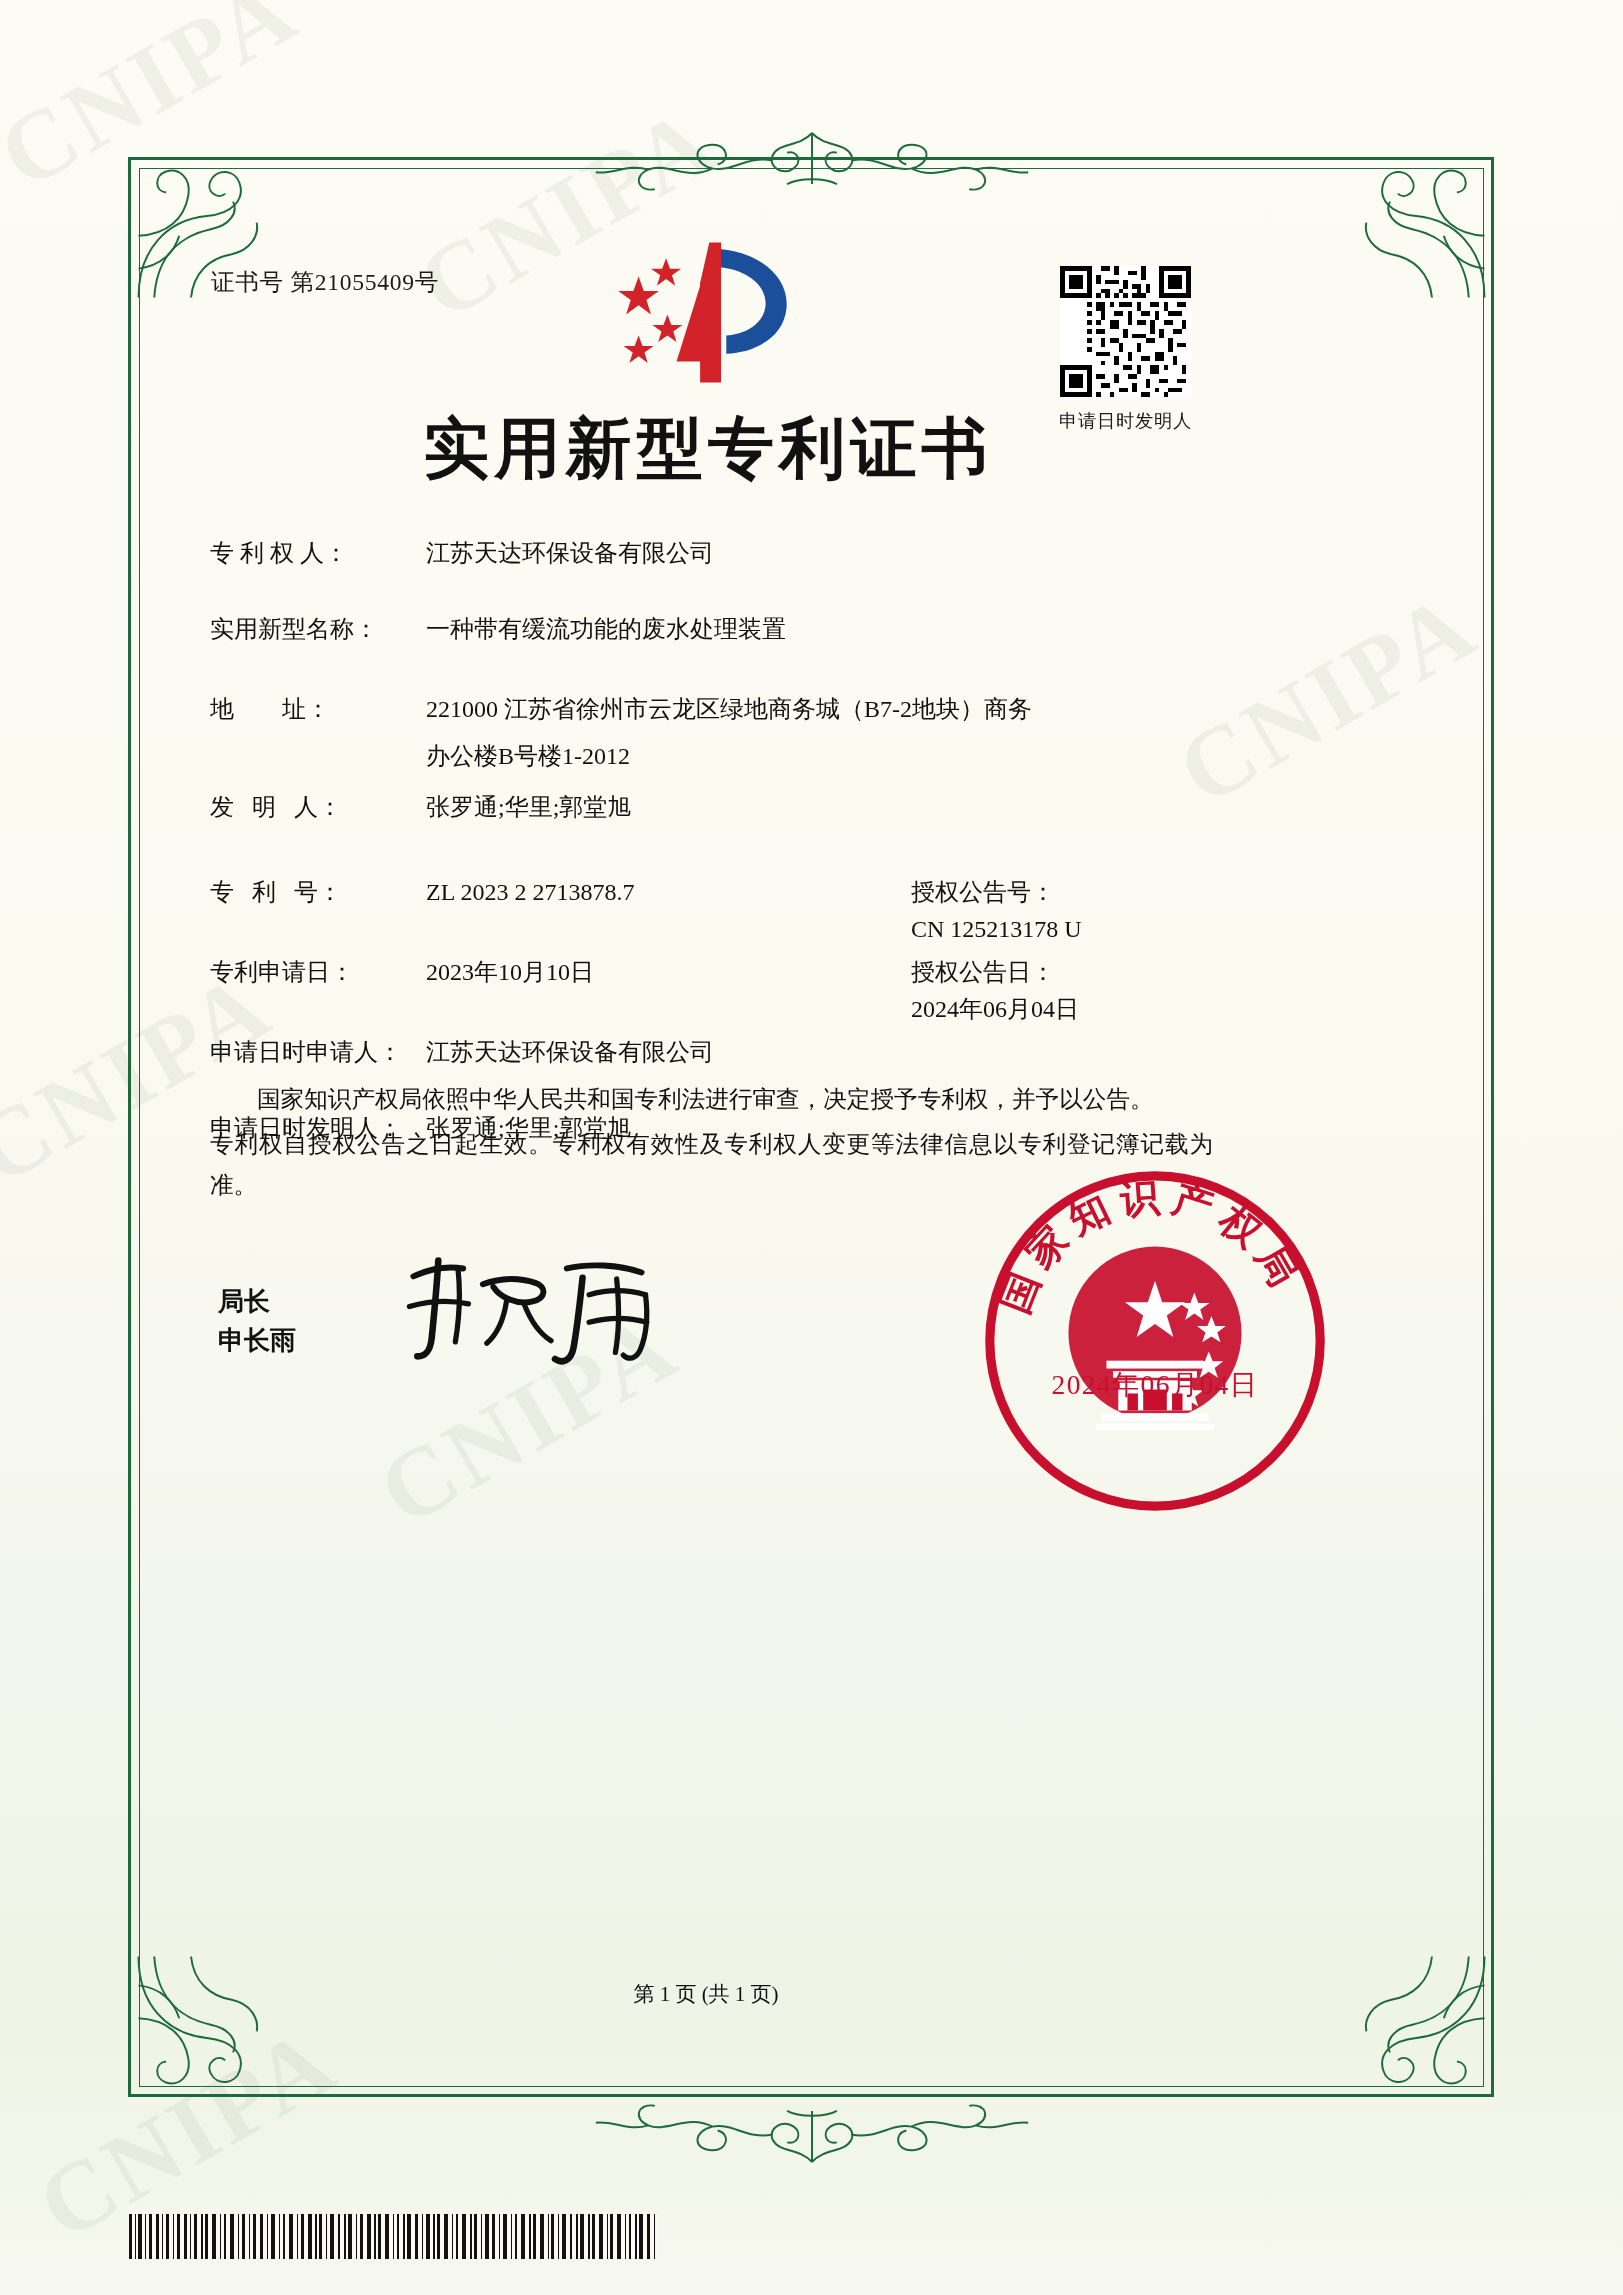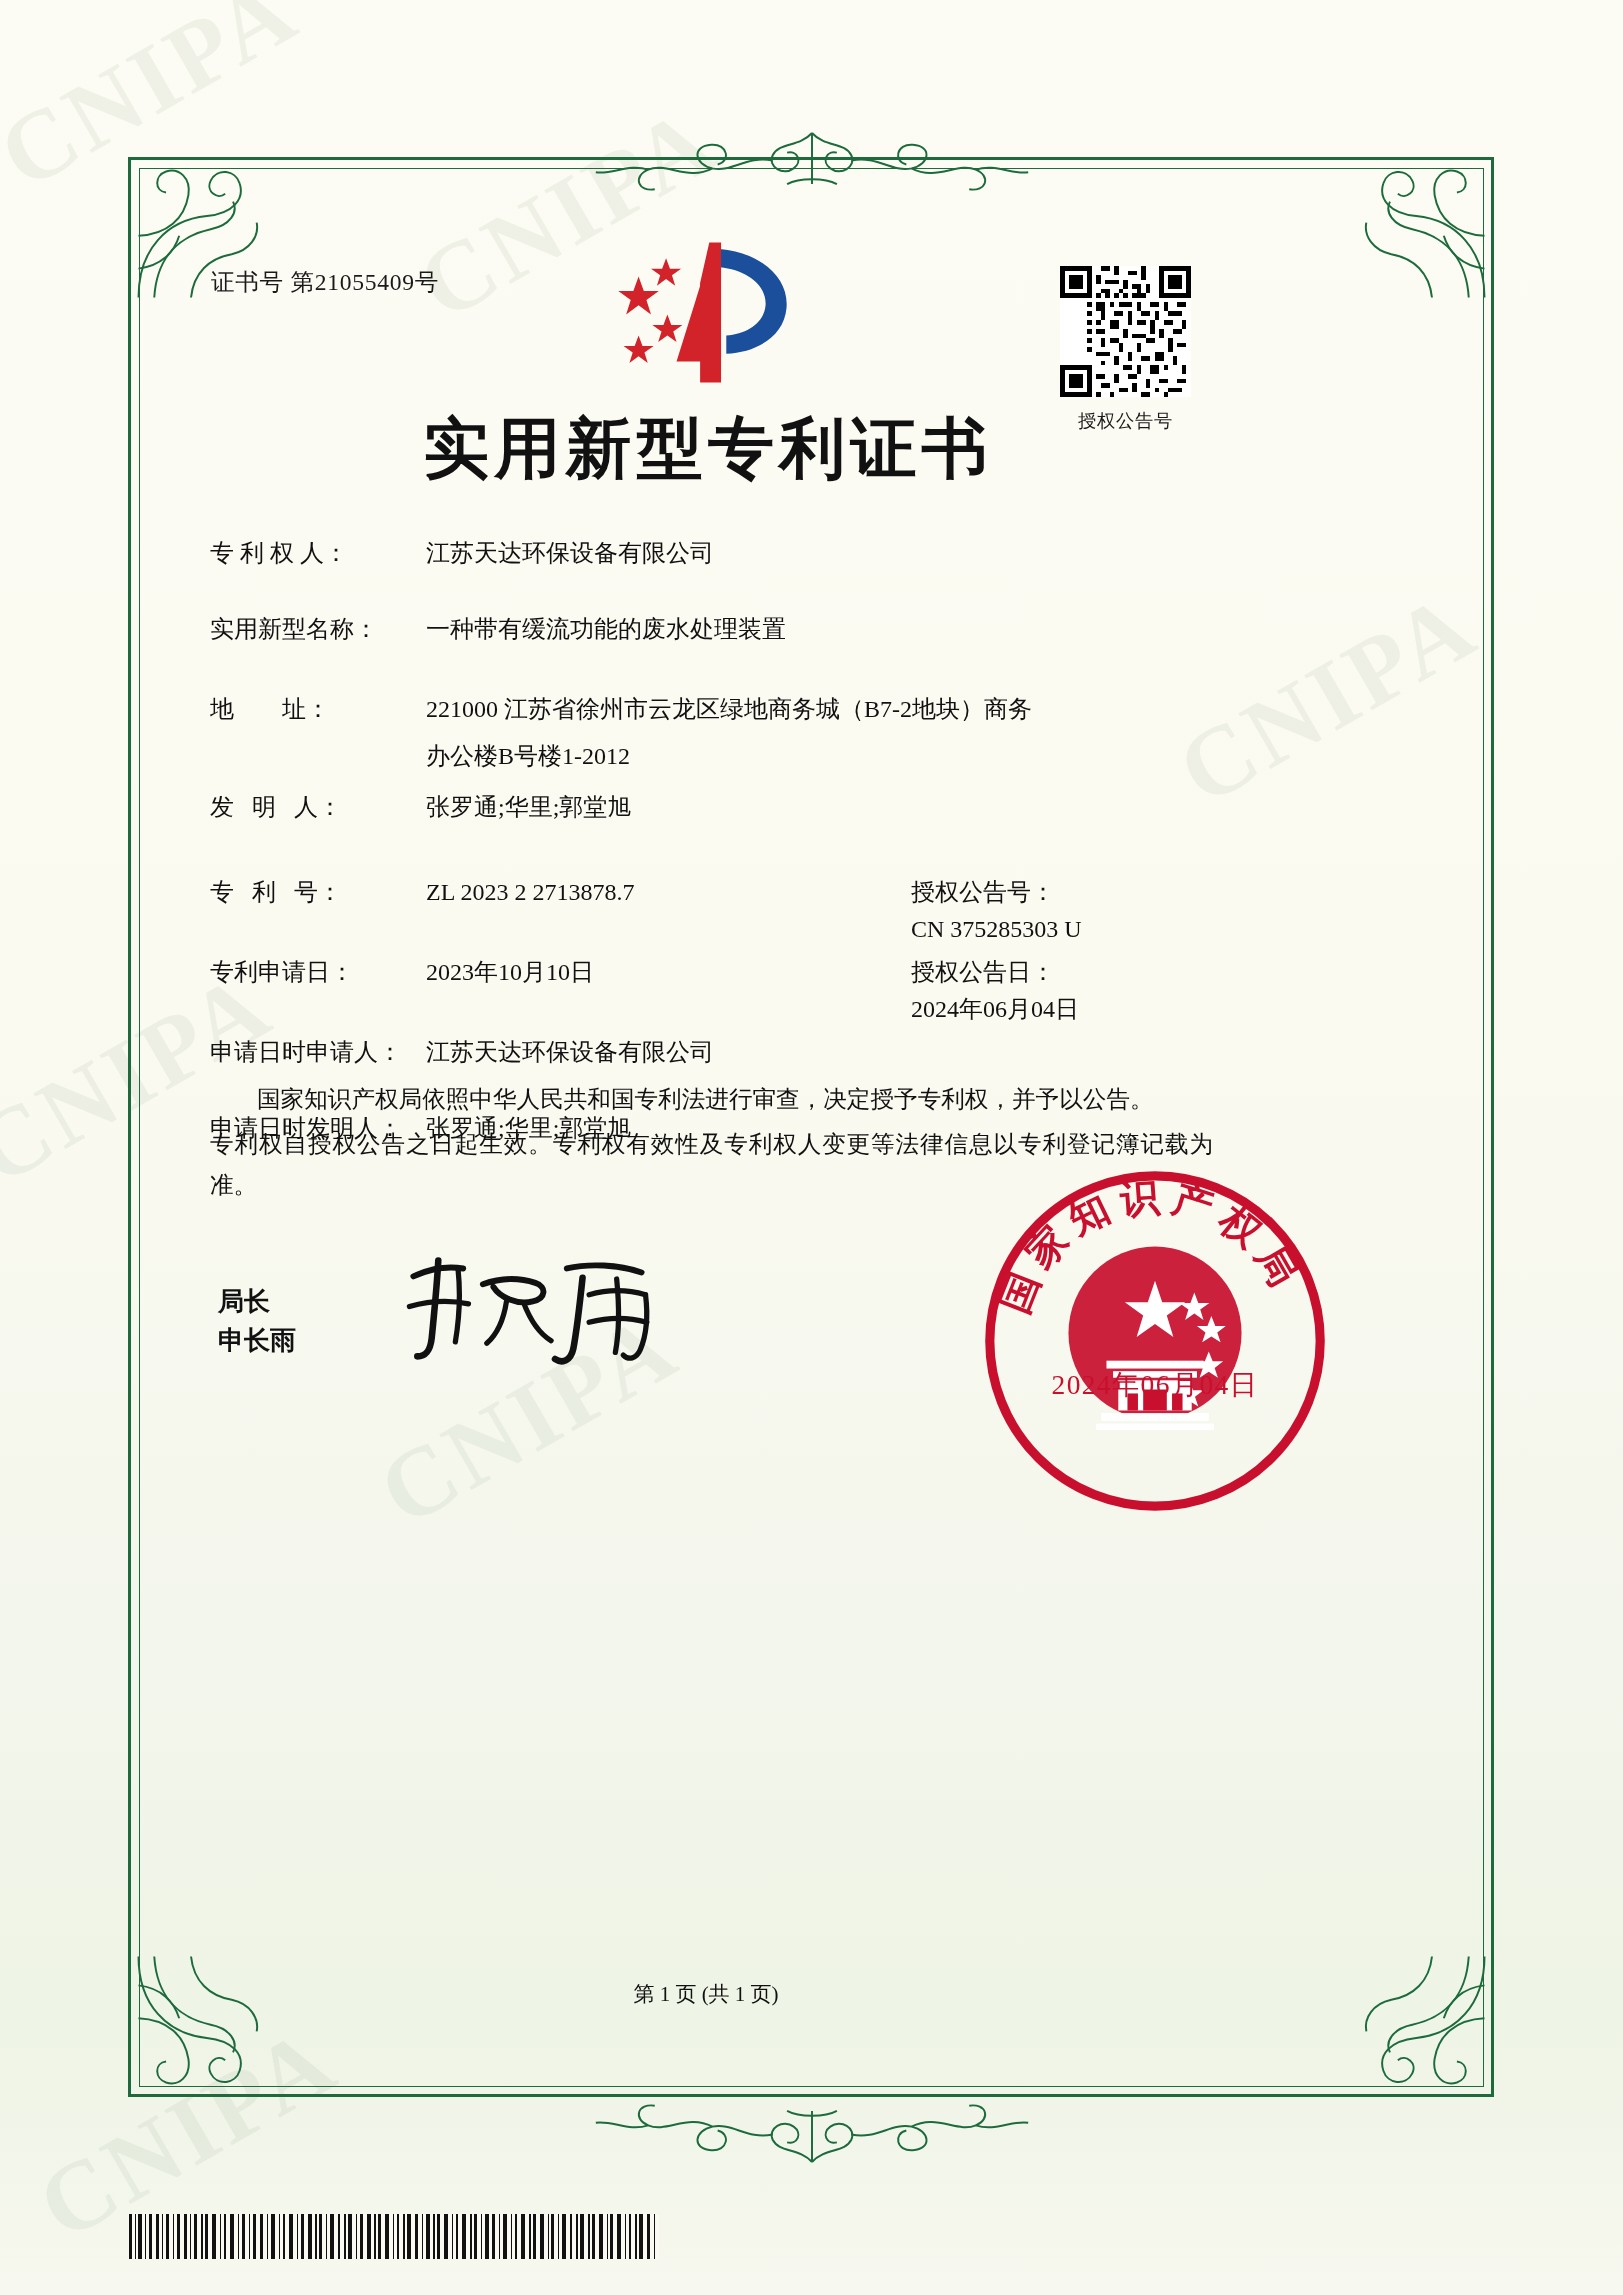--- a/index.html
+++ b/index.html
@@ -402,21 +402,21 @@
             <rect x="13" y="27" width="2" height="1"></rect>
           <rect x="16" y="26" width="1" height="2"></rect>
             <rect x="21" y="27" width="1" height="1"></rect>
           <rect x="24" y="27" width="3" height="1"></rect>
           <rect x="8" y="28" width="1" height="1"></rect>
             <rect x="11" y="28" width="1" height="1"></rect>
           <rect x="18" y="28" width="2" height="1"></rect>
             <rect x="23" y="28" width="1" height="1"></rect>
         </g>
       </svg>
-      <div class="qr-label">授权公告号</div>
+      <div class="qr-label">申请日时发明人</div>
     </div>
 
     <div class="title">实用新型专利证书</div>
 
     <div class="fields">
 
       <div class="row" style="margin-bottom:39px;">
         <span class="lbl">专 利 权 人：</span><span class="val">江苏天达环保设备有限公司</span>
       </div>
 
@@ -431,21 +431,21 @@
         <span class="lbl"></span><span class="val">办公楼B号楼1-2012</span>
       </div>
 
       <div class="row" style="margin-bottom:47px;">
         <span class="lbl">发   明   人：</span><span class="val">张罗通;华里;郭堂旭</span>
       </div>
 
       <div class="row" style="margin-bottom:43px;">
         <span class="lbl">专   利   号：</span><span class="val2">ZL 2023 2 2713878.7</span>
         <span class="right-col">
-          <span class="lbl">授权公告号：</span><span class="val2">CN 375285303 U</span>
+          <span class="lbl">授权公告号：</span><span class="val2">CN 125213178 U</span>
         </span>
       </div>
 
       <div class="row" style="margin-bottom:43px;">
         <span class="lbl">专利申请日：</span><span class="val2">2023年10月10日</span>
         <span class="right-col">
           <span class="lbl">授权公告日：</span><span class="val2">2024年06月04日</span>
         </span>
       </div>
 

